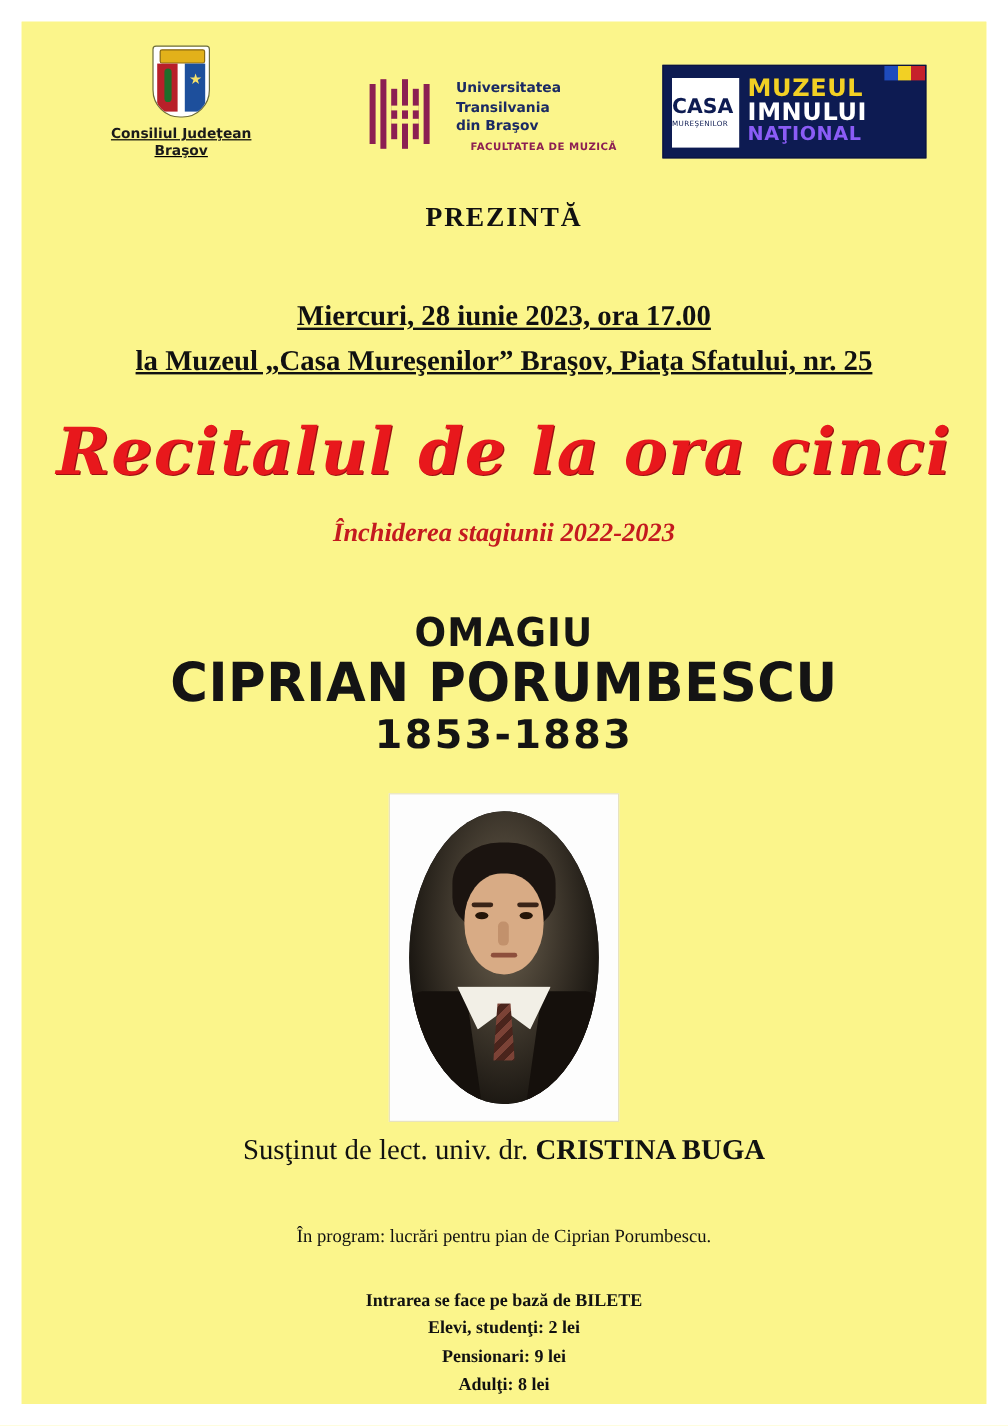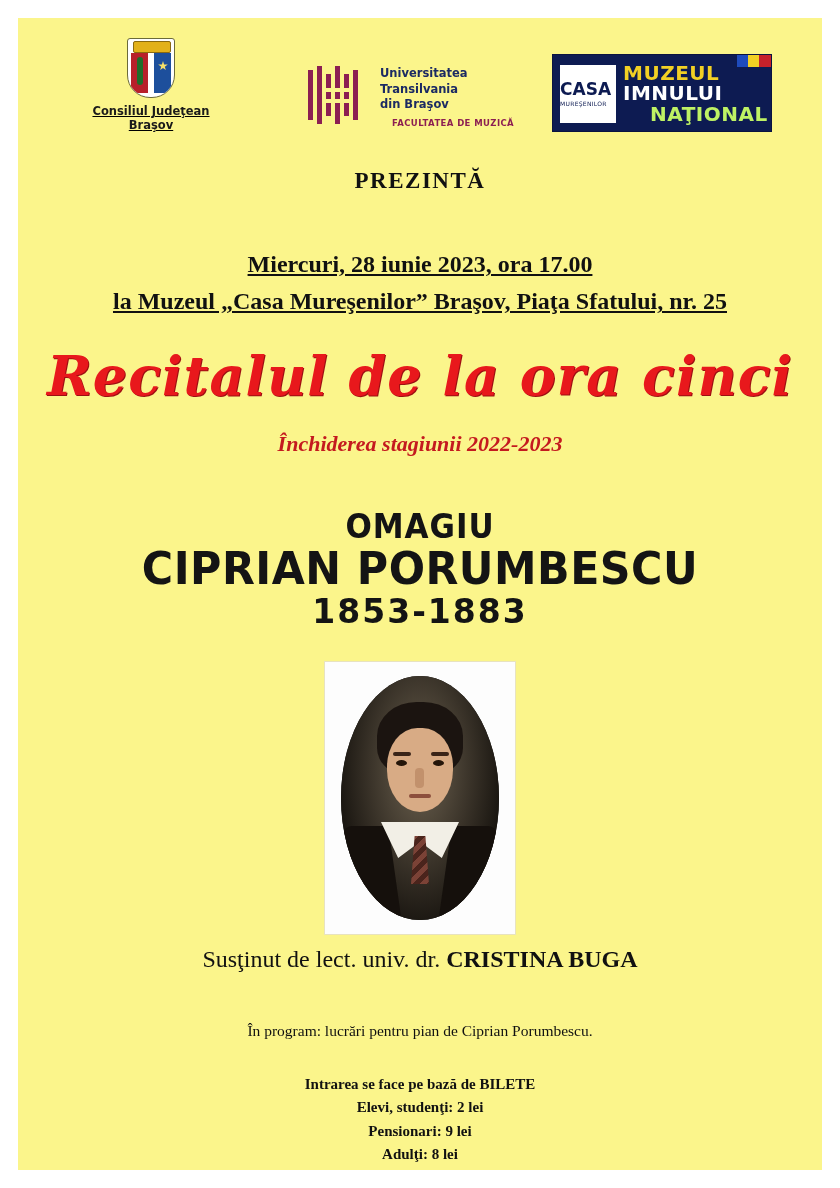--- a/index.html
+++ b/index.html
@@ -181,21 +181,21 @@
   .logo-museum .mz {
     position: absolute;
     left: 70px; top: 8px;
     font-family: "DejaVu Sans", sans-serif;
     font-weight: bold;
     line-height: 1.02;
     letter-spacing: 0.5px;
   }
   .logo-museum .mz .l1 { font-size: 20px; color: #f2d024; display:block; }
   .logo-museum .mz .l2 { font-size: 20px; color: #ffffff; display:block; }
-  .logo-museum .mz .l3 { font-size: 20px; color: #bef264; display:block;margin-left:27px; }
+  .logo-museum .mz .l3 { font-size: 16px; color: #8b5cf6; display:block; }
 
   
   .prezinta {
     position: absolute;
     top: 150px;
     width: 100%;
     text-align: center;
     font-size: 23px;
     font-weight: bold;
     letter-spacing: 1.5px;

